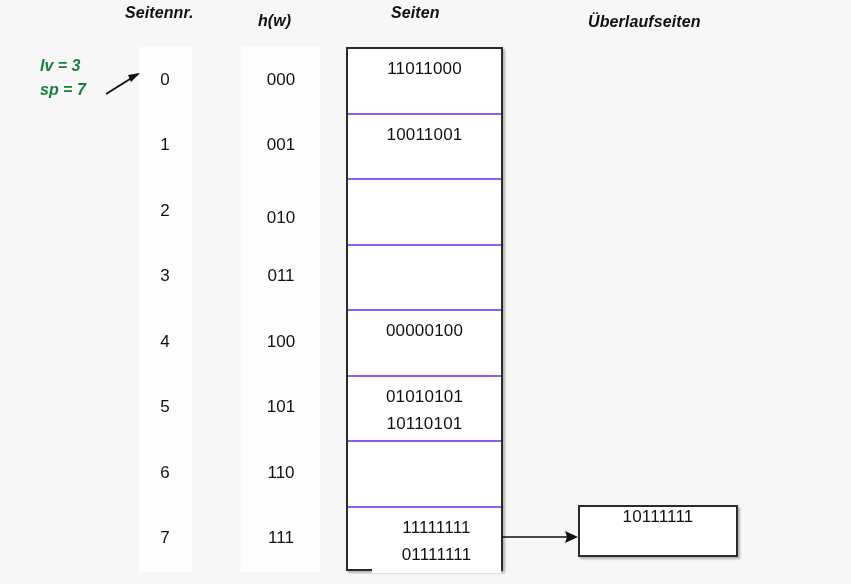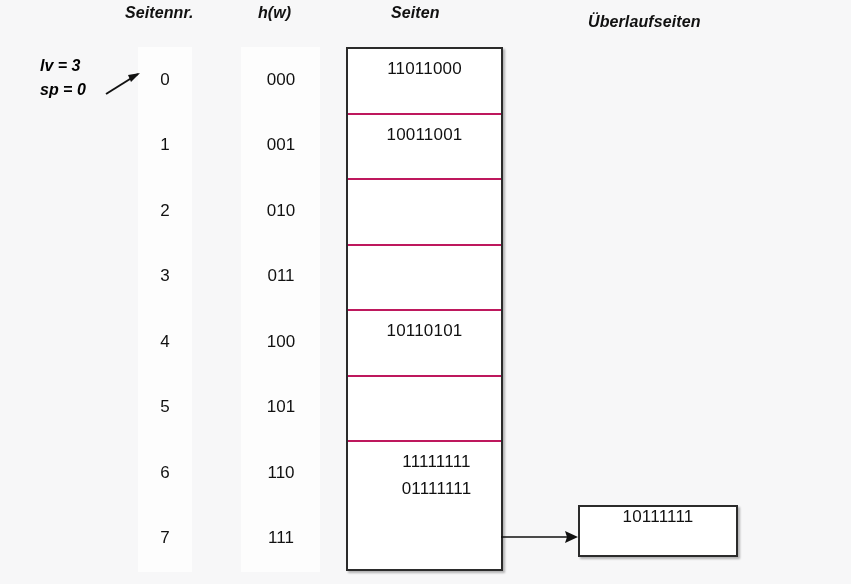--- a/index.html
+++ b/index.html
@@ -23,21 +23,21 @@
   .col-header {
     position: absolute;
     font-style: italic;
     font-size: 16px;
     font-weight: 600;
     color: #111111;
     white-space: nowrap;
     letter-spacing: 0.1px;
   }
   #hdr-seitennr { left: 125px; top: 4px; }
-  #hdr-hw       { left: 258px; top: 4px; }
+  #hdr-hw       { left: 258px; top: 12px; }
   #hdr-seiten   { left: 391px; top: 4px; }
   #hdr-ueber    { left: 588px; top: 13px; }
 
   
   .col-band {
     position: absolute;
     top: 47px;
     height: 525px;
     background: #fdfdfd;
   }
@@ -45,21 +45,21 @@
   #band-hw       { left: 241px; width: 79px; }
 
   
   #annotation {
     position: absolute;
     left: 40px;
     top: 54px;
     font-style: italic;
     font-size: 16px;
     font-weight: 600;
-    color: #000000;
+    color: #15803d;
     line-height: 24px;
     white-space: nowrap;
   }
   #annotation .ann-line { display: block; }
 
   #annotation-arrow {
     position: absolute;
     left: 104px;
     top: 68px;
     width: 40px;
@@ -97,21 +97,21 @@
     height: 524px;
     border: 2px solid #2b2b2b;
     box-sizing: border-box;
     background: #ffffff;
     box-shadow: 2px 2px 2px rgba(0,0,0,0.28);
   }
   .page-row {
     position: relative;
     height: 65.5px;
     box-sizing: border-box;
-    border-bottom: 2px solid #be185d;
+    border-bottom: 2px solid #8b5cf6;
     background: #ffffff;
     display: flex;
     flex-direction: column;
     align-items: center;
     justify-content: flex-start;
     padding-top: 6px;
   }
   .page-row:last-child { border-bottom: none; margin-left: 24px; }
   .page-entry {
     font-size: 17px;
@@ -154,59 +154,63 @@
   <div class="col-band" id="band-seitennr"></div>
   <div class="col-band" id="band-hw"></div>
 
   <div class="col-header" id="hdr-seitennr">Seitennr.</div>
   <div class="col-header" id="hdr-hw">h(w)</div>
   <div class="col-header" id="hdr-seiten">Seiten</div>
   <div class="col-header" id="hdr-ueber">Überlaufseiten</div>
 
   <div id="annotation">
     <span class="ann-line">lv = 3</span>
-    <span class="ann-line">sp = 0</span>
+    <span class="ann-line">sp = 7</span>
   </div>
   <svg id="annotation-arrow" viewBox="0 0 40 30">
     <path d="M2 26 L34 6" stroke="#111111" stroke-width="2" fill="none"></path>
     <path d="M36 5 L24 7 L27 14 Z" fill="#111111"></path>
   </svg>
 
   <div class="num-col" id="col-seitennr">
       <div class="num-cell" style="top: 0px;">0</div>
       <div class="num-cell" style="top: 65.5px;">1</div>
       <div class="num-cell" style="top: 131px;">2</div>
       <div class="num-cell" style="top: 196.5px;">3</div>
       <div class="num-cell" style="top: 262px;">4</div>
       <div class="num-cell" style="top: 327.5px;">5</div>
       <div class="num-cell" style="top: 393px;">6</div>
       <div class="num-cell" style="top: 458.5px;">7</div>
     </div>
   <div class="num-col" id="col-hw">
       <div class="num-cell" style="top: 0px;">000</div>
       <div class="num-cell" style="top: 65.5px;">001</div>
-      <div class="num-cell" style="top: 131px;">010</div>
+      <div class="num-cell" style="top: 138px;">010</div>
       <div class="num-cell" style="top: 196.5px;">011</div>
       <div class="num-cell" style="top: 262px;">100</div>
       <div class="num-cell" style="top: 327.5px;">101</div>
       <div class="num-cell" style="top: 393px;">110</div>
       <div class="num-cell" style="top: 458.5px;">111</div>
     </div>
 
   <div id="pages-table">
       <div class="page-row">
         <div class="page-entry">11011000</div>
       </div>
       <div class="page-row">
         <div class="page-entry">10011001</div>
       </div>
       <div class="page-row">
       </div>
       <div class="page-row"></div>
       <div class="page-row">
+        <div class="page-entry">00000100</div>
+      </div>
+      <div class="page-row">
+        <div class="page-entry">01010101</div>
         <div class="page-entry">10110101</div>
       </div>
       <div class="page-row"></div>
       <div class="page-row">
         <div class="page-entry">11111111</div>
         <div class="page-entry">01111111</div>
       </div>
     </div>
 
   <svg id="overflow-arrow" viewBox="0 0 80 26">

